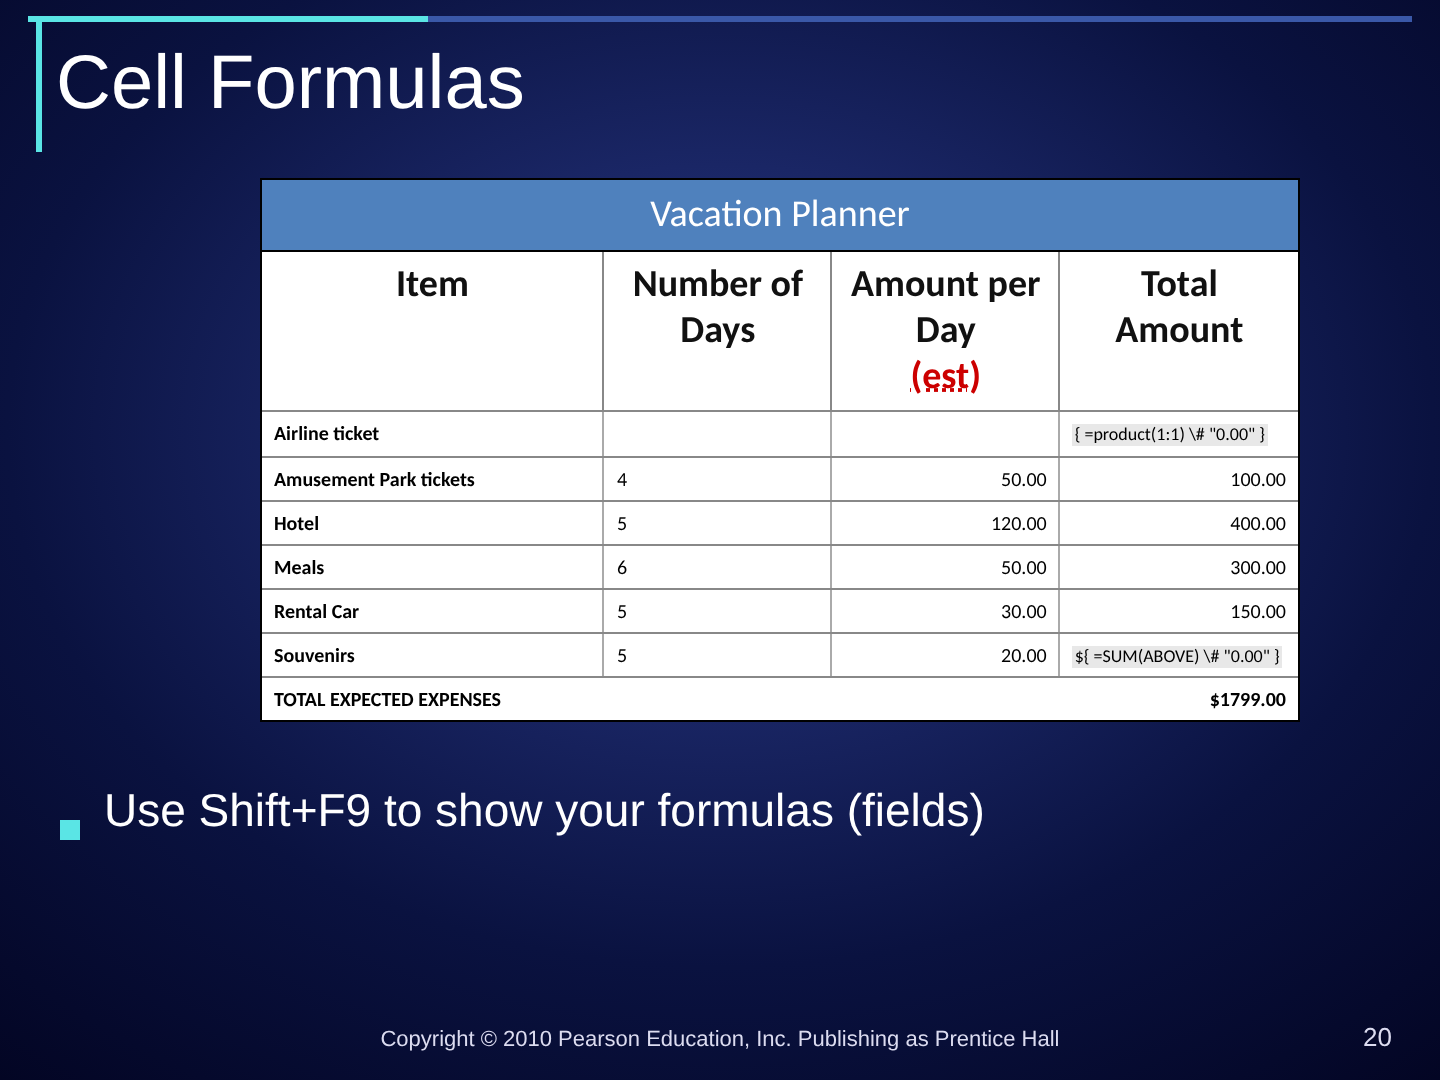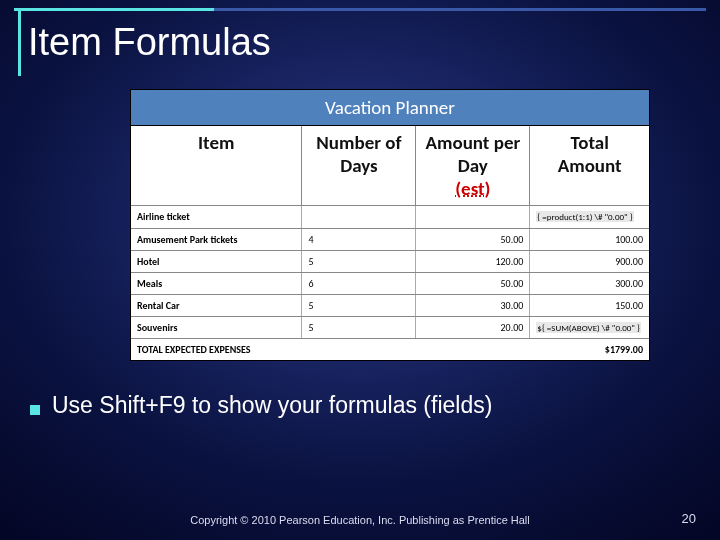--- a/index.html
+++ b/index.html
@@ -56,21 +56,21 @@
     white-space: nowrap;
   }
   table.total { width: 100%; border-collapse: collapse; table-layout: fixed; }
   table.total td { font-size: 10px; padding: 4px 6px; }
   table.total td:first-child { font-weight: bold; }
   table.total td:last-child { text-align: right; font-weight: bold; }
 
   .bullets {
     position: absolute; top: 392px; left: 30px; right: 20px;
   }
-  .bullet-row { display: flex; align-items: center; margin-bottom: 4px; }
+  .bullet-row { display: flex; align-items: flex-end; margin-bottom: 4px; }
   .sqbul {
     width: 10px; height: 10px; background: #5ae5e5; margin: 9px 12px 0 0; flex: 0 0 auto;
   }
   .btext { font-size: 23px; color: #fff; line-height: 1.2; }
 
   .copyright {
     position: absolute; bottom: 14px; left: 0; right: 0; text-align: center;
     font-size: 11px; color: #dcdcf0;
   }
   .pagenum {
@@ -81,21 +81,21 @@
   .col-amt   { width: 22%; }
   .col-total { width: 23%; }
 </style>
 </head>
 <body>
 
 <div class="rule-top"></div>
 <div class="rule-accent"></div>
 <div class="title-box">
   <div class="vbar"></div>
-  <div class="title">Item Formulas</div>
+  <div class="title">Cell Formulas</div>
 </div>
 
 <div class="planner-img">
   <div class="planner-title">Vacation Planner</div>
   <table class="hdr">
     <colgroup>
         <col class="col-item">
         <col class="col-days">
         <col class="col-amt">
         <col class="col-total">
@@ -129,21 +129,21 @@
         <tr>
           <td>Amusement Park tickets</td>
           <td class="num" style="text-align: left;">4</td>
           <td class="num">50.00</td>
           <td class="num">100.00</td>
         </tr>
         <tr>
           <td>Hotel</td>
           <td class="num" style="text-align: left;">5</td>
           <td class="num">120.00</td>
-          <td class="num">900.00</td>
+          <td class="num">400.00</td>
         </tr>
         <tr>
           <td>Meals</td>
           <td class="num" style="text-align: left;">6</td>
           <td class="num">50.00</td>
           <td class="num">300.00</td>
         </tr>
         <tr>
           <td>Rental Car</td>
           <td class="num" style="text-align: left;">5</td>

